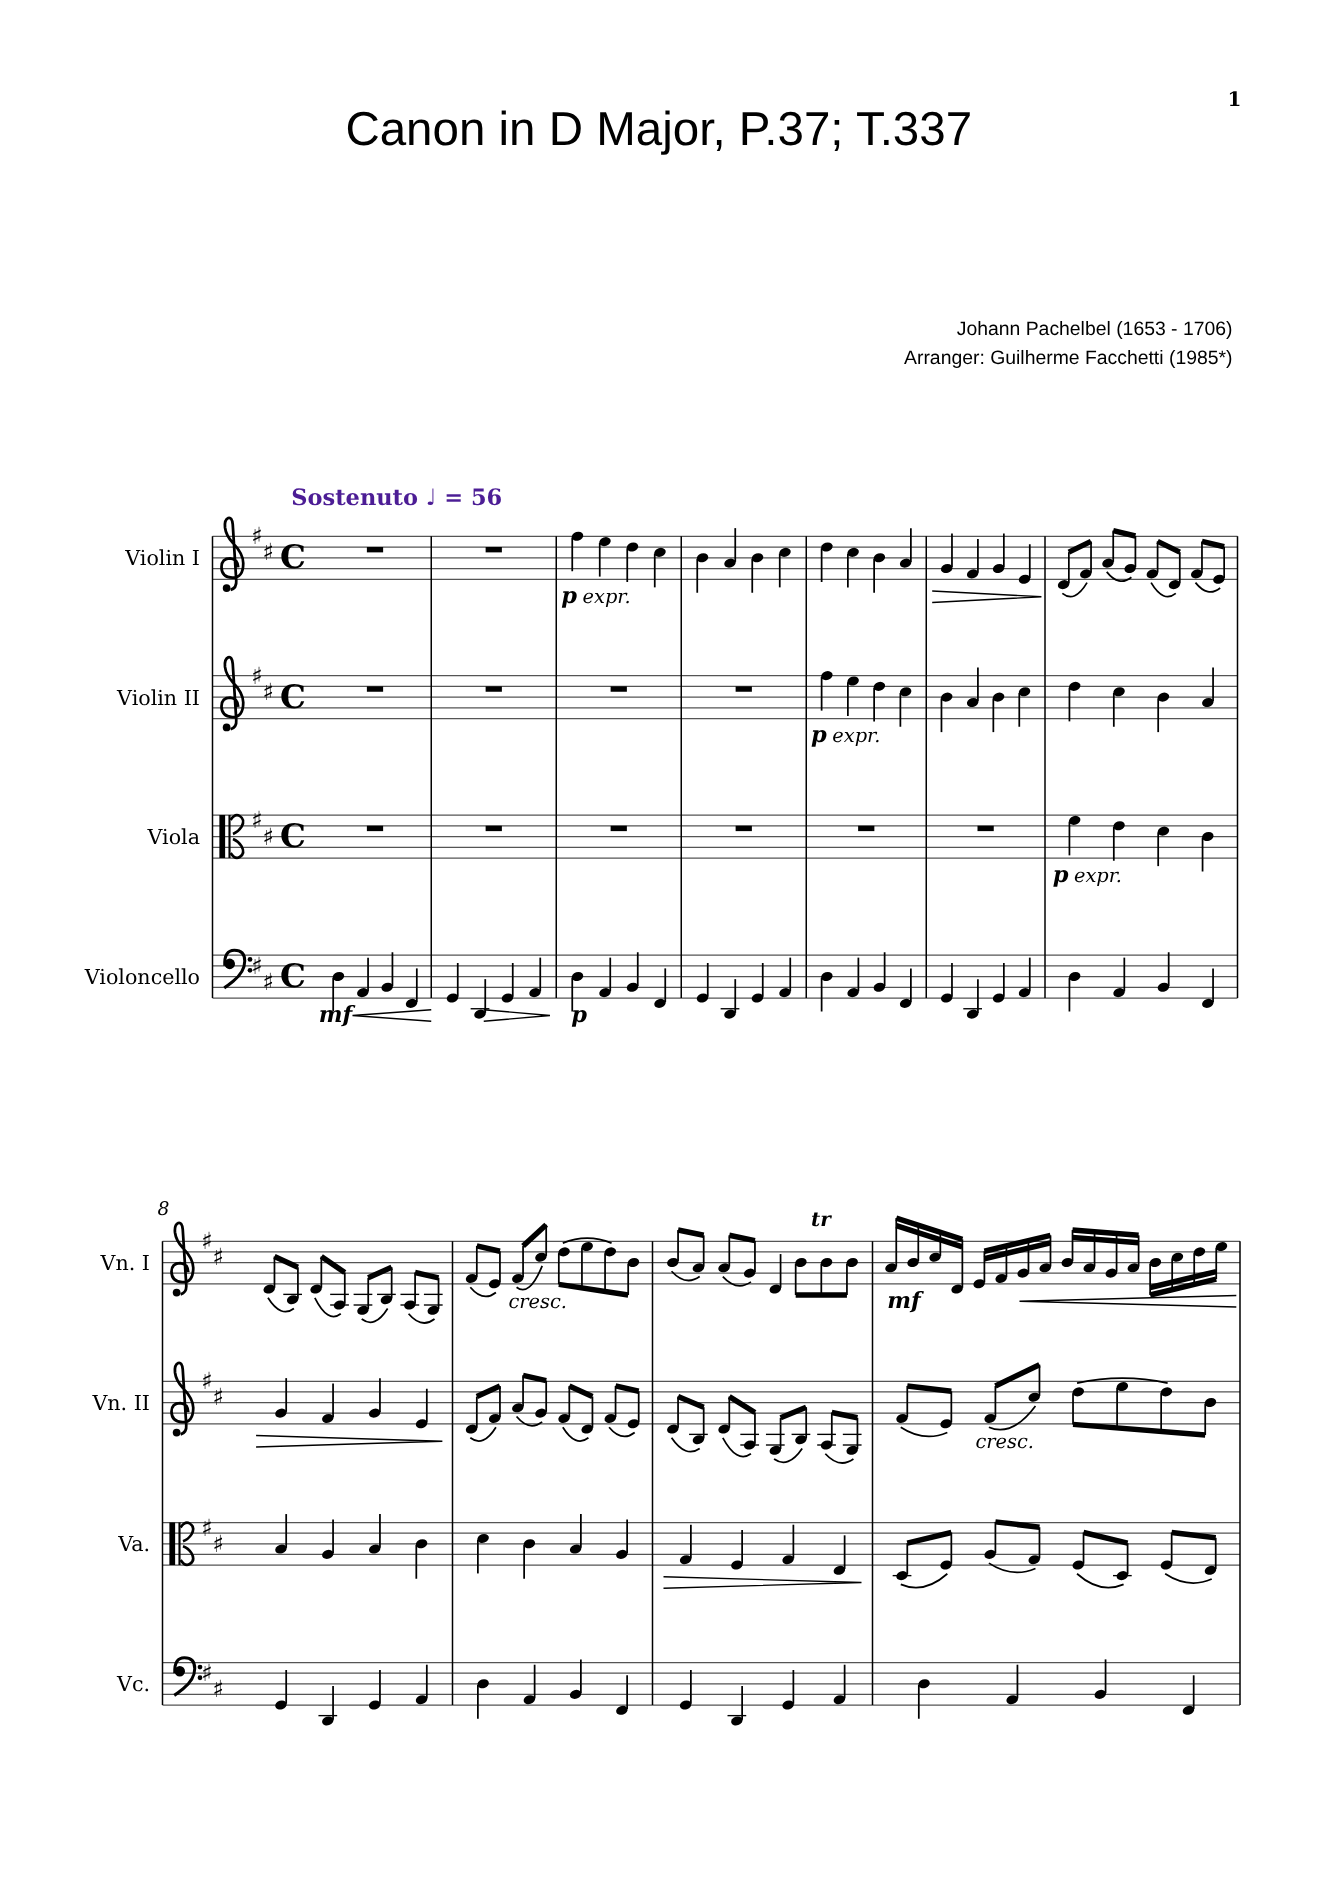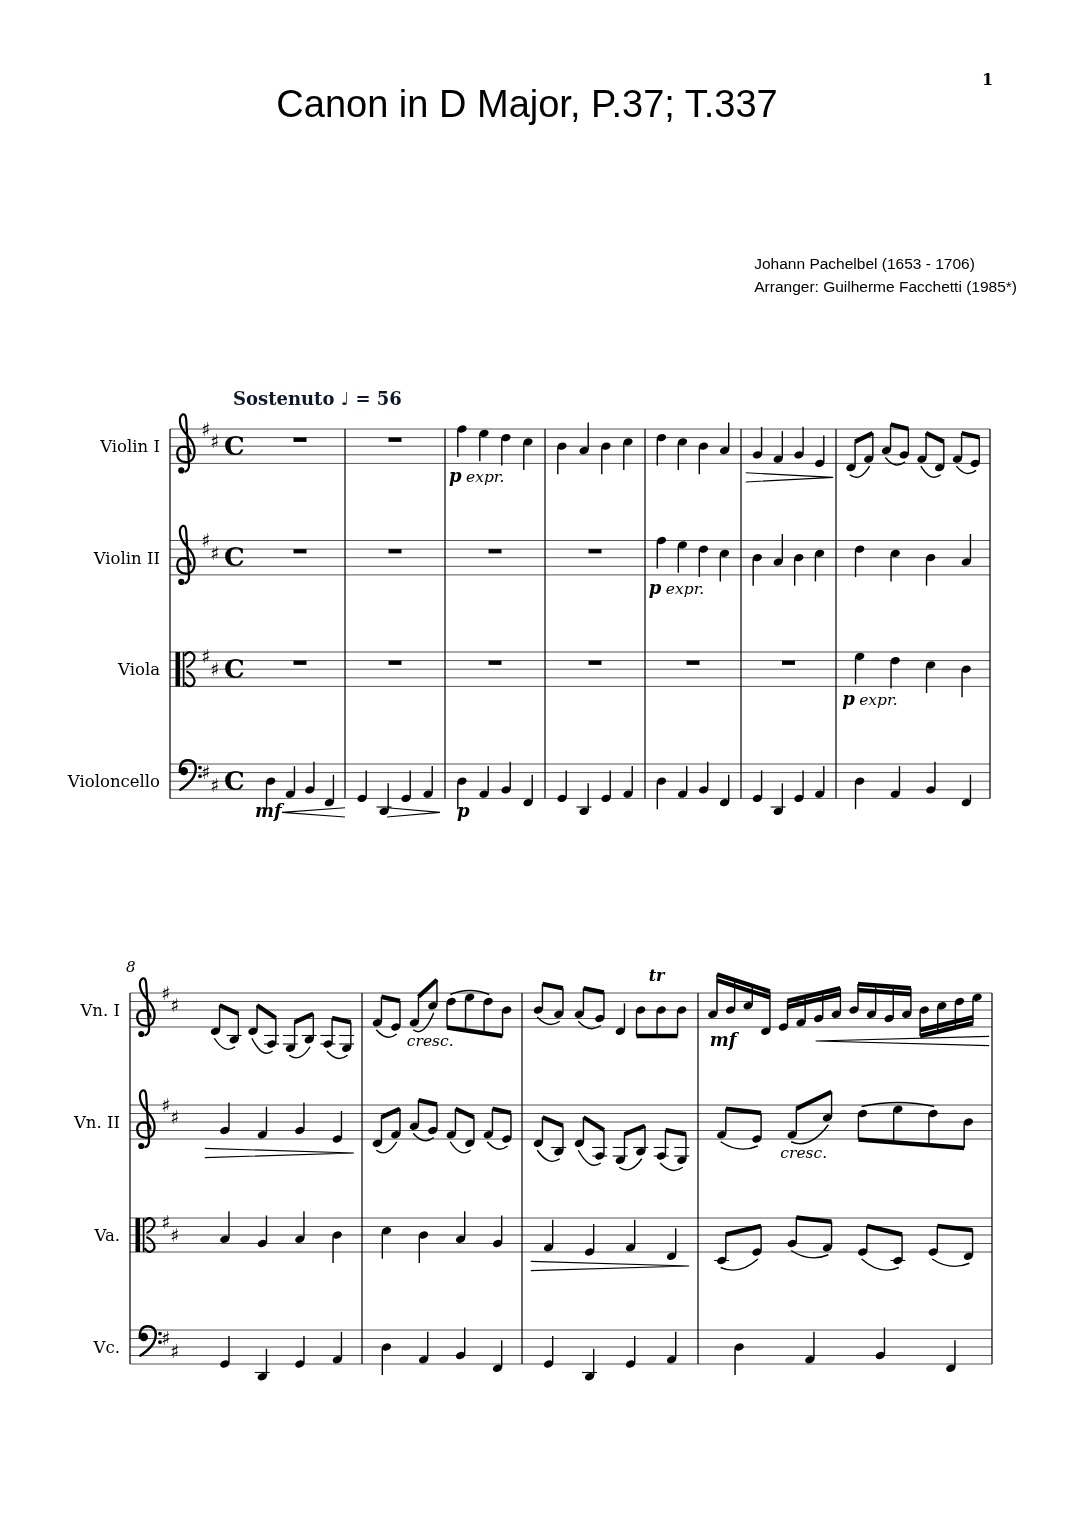--- a/index.html
+++ b/index.html
@@ -2,24 +2,24 @@
 <html><head>
 <meta charset="utf-8">
 <style>
   html,body{margin:0;padding:0;background:#e8e8e8;}
   #page{position:relative;width:1071px;height:1515px;background:#ffffff;margin:0 auto;
         font-family:"Liberation Sans",sans-serif;overflow:hidden;}
   #title{position:absolute;top:66px;left:527px;transform:translateX(-50%);
          font-size:38px;color:#000;white-space:nowrap;margin-top:17px;}
   #pagenum{position:absolute;top:70px;left:982px;font-family:"DejaVu Serif",serif;
            font-weight:bold;font-size:16px;color:#000;}
-  #credits{position:absolute;top:252px;right:54px;text-align:left;
+  #credits{position:absolute;top:252px;right:85px;text-align:right;
            font-size:15.5px;color:#000;line-height:23px;}
   #tempo{position:absolute;top:388px;left:233px;font-family:"DejaVu Serif",serif;
-         font-weight:bold;font-size:18px;color:#0f172a;}
+         font-weight:bold;font-size:18px;color:#4c1d95;}
   #score-svg{position:absolute;top:0;left:0;}
   .lbl{font-family:"DejaVu Serif",serif;font-size:16.5px;fill:#000;}
   .ts{font-family:"DejaVu Serif",serif;font-weight:bold;font-size:26px;fill:#000;}
   .dyn{font-family:"DejaVu Serif",serif;font-style:italic;font-weight:bold;font-size:18px;fill:#000;}
   .expr{font-family:"DejaVu Serif",serif;font-style:italic;font-size:15.5px;fill:#000;}
   .trill{font-family:"DejaVu Serif",serif;font-style:italic;font-weight:bold;font-size:16px;fill:#000;}
   .mnum{font-family:"DejaVu Serif",serif;font-style:italic;font-size:15px;fill:#000;}
   .ks{font-family:"DejaVu Sans",sans-serif;font-size:19px;fill:#000;}
 </style>
 </head>

